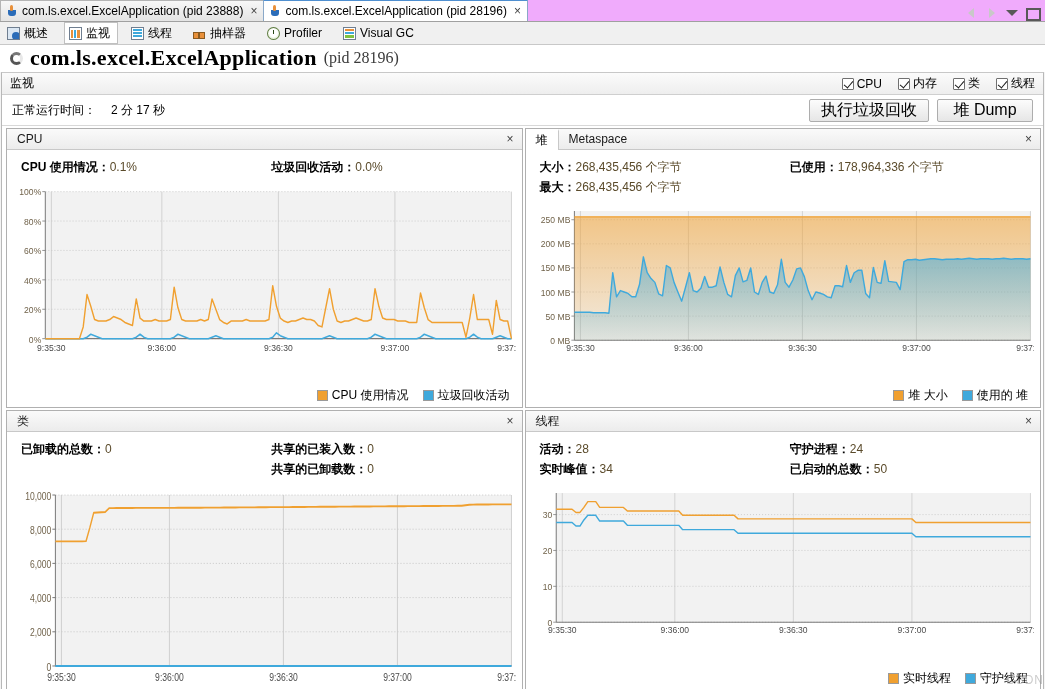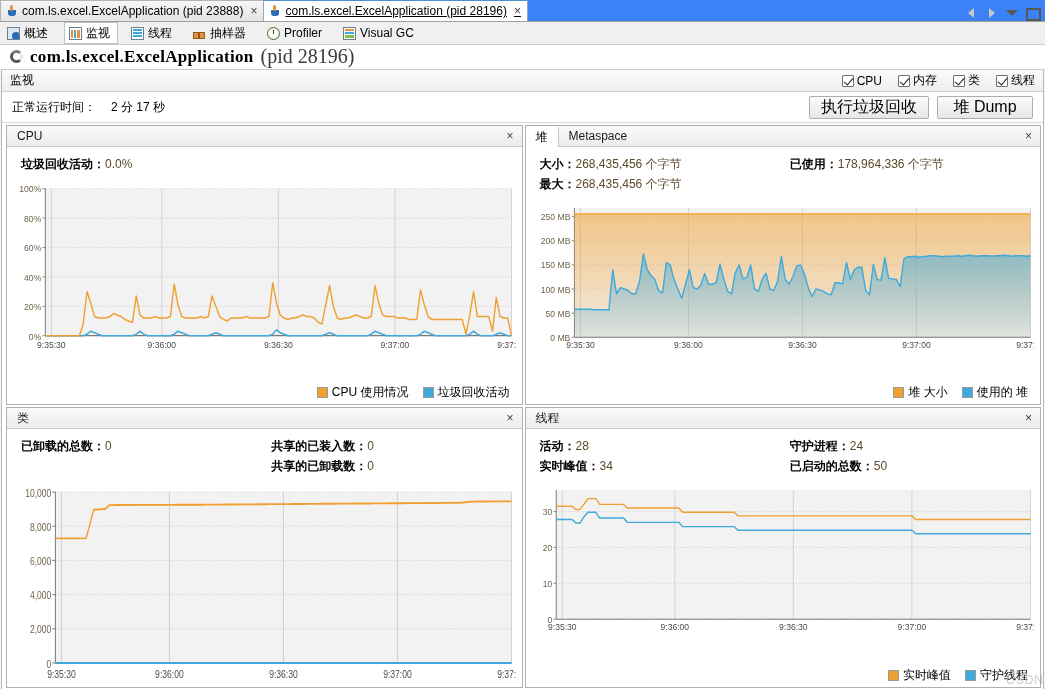--- a/index.html
+++ b/index.html
@@ -9,31 +9,31 @@
     font-family:"Liberation Sans", sans-serif;
     font-size:12px; color:#000;
     background:#f0f0f0;
     overflow:hidden;
   }
   .app { width:1045px; height:689px; display:flex; flex-direction:column; background:#f4f4f4; }
 
   
   .tabbar {
     height:22px; display:flex; align-items:flex-end;
-    background:#3b82f6; border-bottom:1px solid #a0a0a0;
+    background:#f0abfc; border-bottom:1px solid #a0a0a0;
     position:relative;
   }
   .vtab {
     height:21px; display:flex; align-items:center; gap:4px;
     padding:0 6px 0 5px; font-size:12px;
     border:1px solid #b4b4b4; border-bottom:none;
     background:linear-gradient(#f7f7f7,#e4e4e4);
     margin-right:-1px; color:#000; white-space:nowrap;
   }
-  .vtab.active { background:#fff; border-color:#8aa8c8; border-top:2px solid #4f8fd0; height:22px;text-decoration:underline; }
+  .vtab.active { background:#fff; border-color:#8aa8c8; border-top:2px solid #4f8fd0; height:22px; }
   .javaicon {
     width:12px; height:12px; position:relative; display:inline-block; flex:0 0 12px;
   }
   .javaicon::before {
     content:""; position:absolute; left:2px; top:5px; width:8px; height:6px;
     background:#2b6cb8; border-radius:0 0 3px 3px;
   }
   .javaicon::after {
     content:""; position:absolute; left:4px; top:0px; width:3px; height:6px;
     background:#e8903a; border-radius:2px;
@@ -76,22 +76,22 @@
   
   .apptitle {
     height:28px; display:flex; align-items:center; gap:7px; padding:0 0 0 10px;
     background:#fff; border-bottom:1px solid #ffffff;
   }
   .spinner {
     width:13px; height:13px; border-radius:50%;
     border:3px solid #555; border-right-color:#e8e8e8; border-top-color:#777;
     flex:0 0 13px;
   }
-  .apptitle .nm { font-family:"Liberation Serif", serif; font-weight:bold; font-size:17px; letter-spacing:0.3px; }
-  .apptitle .pid { font-family:"Liberation Serif", serif; font-size:20px; color:#3a3a3a; }
+  .apptitle .nm { font-family:"Liberation Serif", serif; font-weight:bold; font-size:22px; letter-spacing:0.3px; }
+  .apptitle .pid { font-family:"Liberation Serif", serif; font-size:16px; color:#3a3a3a; }
 
   
   .section {
     flex:1; display:flex; flex-direction:column;
     background:#fff; border:1px solid #b8b8b8; border-top:1px solid #c8c8c8;
     margin:0 1px 1px 1px;
   }
   .sechdr {
     height:22px; display:flex; align-items:center; padding:0 8px;
     background:linear-gradient(#fbfbfb,#eeeeee); border-bottom:1px solid #cfcfcf;
@@ -259,20 +259,23 @@
     </div>
 
     <div class="grid">
 
       <div class="panel">
         <div class="phdr">
           <span class="ttl tabplain">CPU</span>
           <span class="xclose">×</span>
         </div>
         <div class="pstats">
+          <div class="col">
+            <div class="row"><b>CPU 使用情况：</b><span class="num">0.1%</span></div>
+          </div>
           <div class="col">
             <div class="row"><b>垃圾回收活动：</b><span class="num">0.0%</span></div>
           </div>
         </div>
         <div class="chartwrap">
           <svg class="chartsvg" id="svg-cpu" viewBox="0 0 500 155" preserveAspectRatio="none">
               <defs>
                 <linearGradient id="svg-cpu-g0" x1="0" y1="0" x2="0" y2="1">
                   <stop offset="0%" stop-color="#f0a030" stop-opacity="0.55"></stop>
                   <stop offset="100%" stop-color="#f0a030" stop-opacity="0.10"></stop>
@@ -520,21 +523,21 @@
               <text x="496" y="145" text-anchor="middle" font-size="8.5" fill="#4a4a4a" font-family="&quot;Liberation Sans&quot;,sans-serif">9:37:30</text>
               <line x1="26" y1="6" x2="26" y2="134" stroke="#7a7a7a" stroke-width="1"></line>
               <line x1="26" y1="134" x2="496" y2="134" stroke="#7a7a7a" stroke-width="1"></line>
               <path d="M26.00 35.16 L29.92 35.16 L33.83 35.16 L37.75 35.16 L41.67 35.16 L45.58 38.71 L49.50 38.71 L53.42 32.67 L57.33 28.04 L61.25 28.04 L65.17 28.04 L69.08 33.73 L73.00 33.73 L76.92 33.73 L80.83 33.73 L84.75 33.73 L88.67 33.73 L92.58 33.73 L96.50 38.00 L100.42 38.00 L104.33 38.00 L108.25 38.00 L112.17 38.00 L116.08 38.00 L120.00 38.00 L123.92 38.00 L127.83 38.00 L131.75 38.00 L135.67 38.00 L139.58 38.00 L143.50 38.00 L147.42 38.00 L151.33 42.27 L155.25 42.27 L159.17 42.27 L163.08 42.27 L167.00 42.27 L170.92 42.27 L174.83 42.27 L178.75 42.27 L182.67 42.27 L186.58 42.27 L190.50 42.27 L194.42 42.27 L198.33 42.27 L202.25 42.27 L206.17 45.82 L210.08 45.82 L214.00 45.82 L217.92 45.82 L221.83 45.82 L225.75 45.82 L229.67 45.82 L233.58 45.82 L237.50 45.82 L241.42 45.82 L245.33 45.82 L249.25 45.82 L253.17 45.82 L257.08 45.82 L261.00 45.82 L264.92 45.82 L268.83 45.82 L272.75 45.82 L276.67 45.82 L280.58 45.82 L284.50 45.82 L288.42 45.82 L292.33 45.82 L296.25 45.82 L300.17 45.82 L304.08 45.82 L308.00 45.82 L311.92 45.82 L315.83 45.82 L319.75 45.82 L323.67 45.82 L327.58 45.82 L331.50 45.82 L335.42 45.82 L339.33 45.82 L343.25 45.82 L347.17 45.82 L351.08 45.82 L355.00 45.82 L358.92 45.82 L362.83 45.82 L366.75 45.82 L370.67 45.82 L374.58 45.82 L378.50 45.82 L382.42 49.38 L386.33 49.38 L390.25 49.38 L394.17 49.38 L398.08 49.38 L402.00 49.38 L405.92 49.38 L409.83 49.38 L413.75 49.38 L417.67 49.38 L421.58 49.38 L425.50 49.38 L429.42 49.38 L433.33 49.38 L437.25 49.38 L441.17 49.38 L445.08 49.38 L449.00 49.38 L452.92 49.38 L456.83 49.38 L460.75 49.38 L464.67 49.38 L468.58 49.38 L472.50 49.38 L476.42 49.38 L480.33 49.38 L484.25 49.38 L488.17 49.38 L492.08 49.38 L496.00 49.38 " fill="none" stroke="#3fa9dc" stroke-width="1.4" stroke-linejoin="round"></path>
               <path d="M26.00 22.00 L29.92 22.00 L33.83 22.00 L37.75 22.00 L41.67 22.00 L45.58 25.20 L49.50 25.20 L53.42 20.22 L57.33 14.53 L61.25 14.53 L65.17 14.53 L69.08 20.22 L73.00 20.22 L76.92 20.22 L80.83 20.22 L84.75 20.22 L88.67 20.22 L92.58 20.22 L96.50 23.78 L100.42 23.78 L104.33 23.78 L108.25 23.78 L112.17 23.78 L116.08 23.78 L120.00 23.78 L123.92 23.78 L127.83 23.78 L131.75 23.78 L135.67 23.78 L139.58 23.78 L143.50 23.78 L147.42 23.78 L151.33 28.04 L155.25 28.04 L159.17 28.04 L163.08 28.04 L167.00 28.04 L170.92 28.04 L174.83 28.04 L178.75 28.04 L182.67 28.04 L186.58 28.04 L190.50 28.04 L194.42 28.04 L198.33 28.04 L202.25 28.04 L206.17 31.60 L210.08 31.60 L214.00 31.60 L217.92 31.60 L221.83 31.60 L225.75 31.60 L229.67 31.60 L233.58 31.60 L237.50 31.60 L241.42 31.60 L245.33 31.60 L249.25 31.60 L253.17 31.60 L257.08 31.60 L261.00 31.60 L264.92 31.60 L268.83 31.60 L272.75 31.60 L276.67 31.60 L280.58 31.60 L284.50 31.60 L288.42 31.60 L292.33 31.60 L296.25 31.60 L300.17 31.60 L304.08 31.60 L308.00 31.60 L311.92 31.60 L315.83 31.60 L319.75 31.60 L323.67 31.60 L327.58 31.60 L331.50 31.60 L335.42 31.60 L339.33 31.60 L343.25 31.60 L347.17 31.60 L351.08 31.60 L355.00 31.60 L358.92 31.60 L362.83 31.60 L366.75 31.60 L370.67 31.60 L374.58 31.60 L378.50 31.60 L382.42 35.16 L386.33 35.16 L390.25 35.16 L394.17 35.16 L398.08 35.16 L402.00 35.16 L405.92 35.16 L409.83 35.16 L413.75 35.16 L417.67 35.16 L421.58 35.16 L425.50 35.16 L429.42 35.16 L433.33 35.16 L437.25 35.16 L441.17 35.16 L445.08 35.16 L449.00 35.16 L452.92 35.16 L456.83 35.16 L460.75 35.16 L464.67 35.16 L468.58 35.16 L472.50 35.16 L476.42 35.16 L480.33 35.16 L484.25 35.16 L488.17 35.16 L492.08 35.16 L496.00 35.16 " fill="none" stroke="#f0a030" stroke-width="1.4" stroke-linejoin="round"></path>
             </svg>
         </div>
         <div class="legend">
           <span class="lgitem">
               <span class="sw or"></span>
-              <span>实时峰值</span>
+              <span>实时线程</span>
             </span>
           <span class="lgitem">
               <span class="sw bl"></span>
               <span>守护线程</span>
             </span>
           <span class="watermark">CSDN</span>
         </div>
       </div>
 
     </div>

